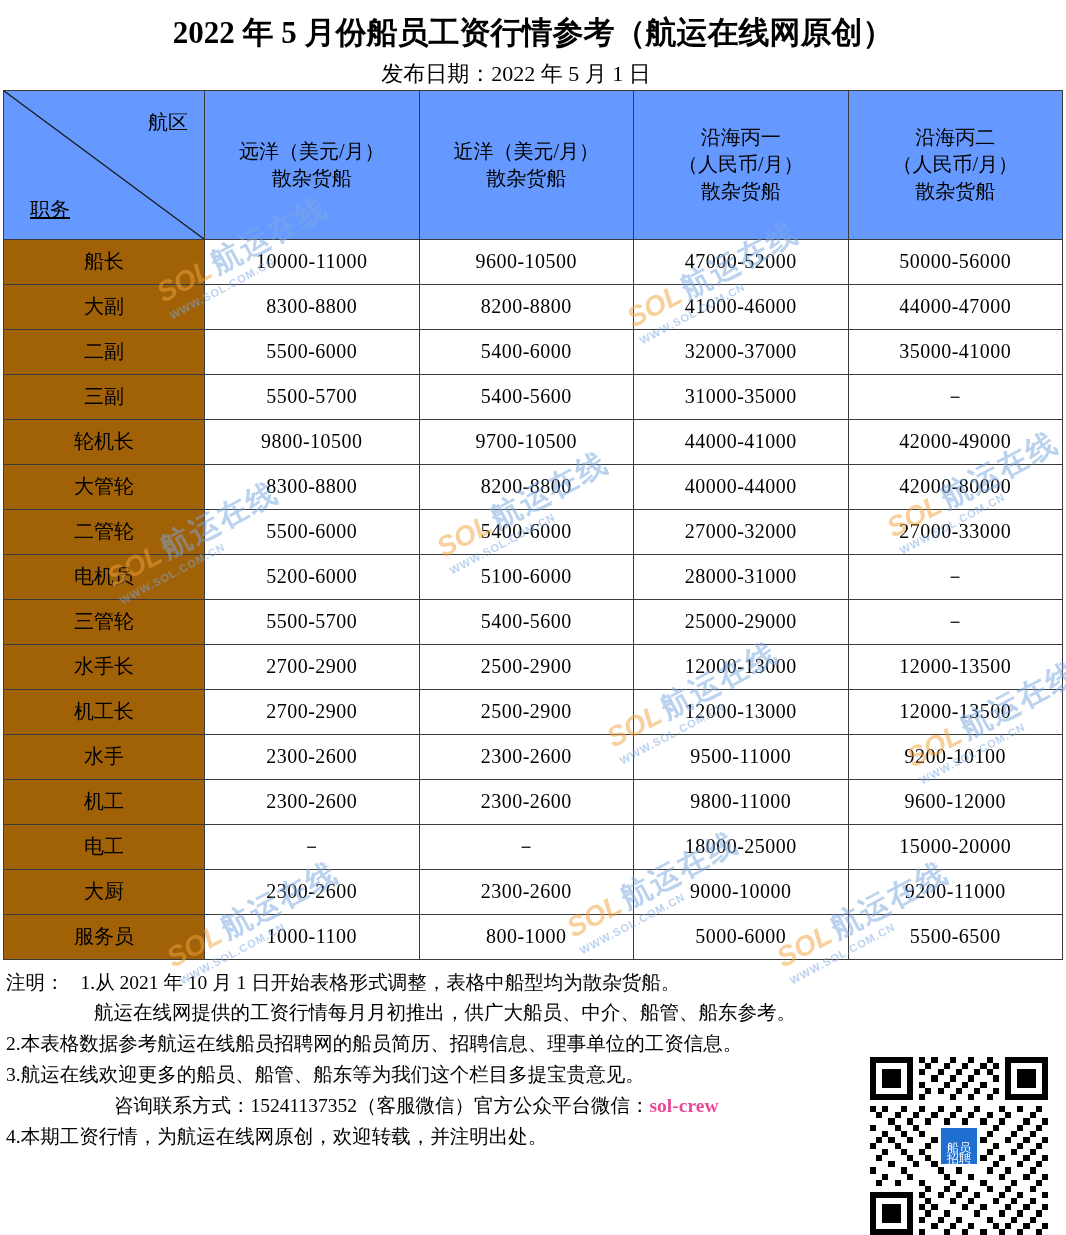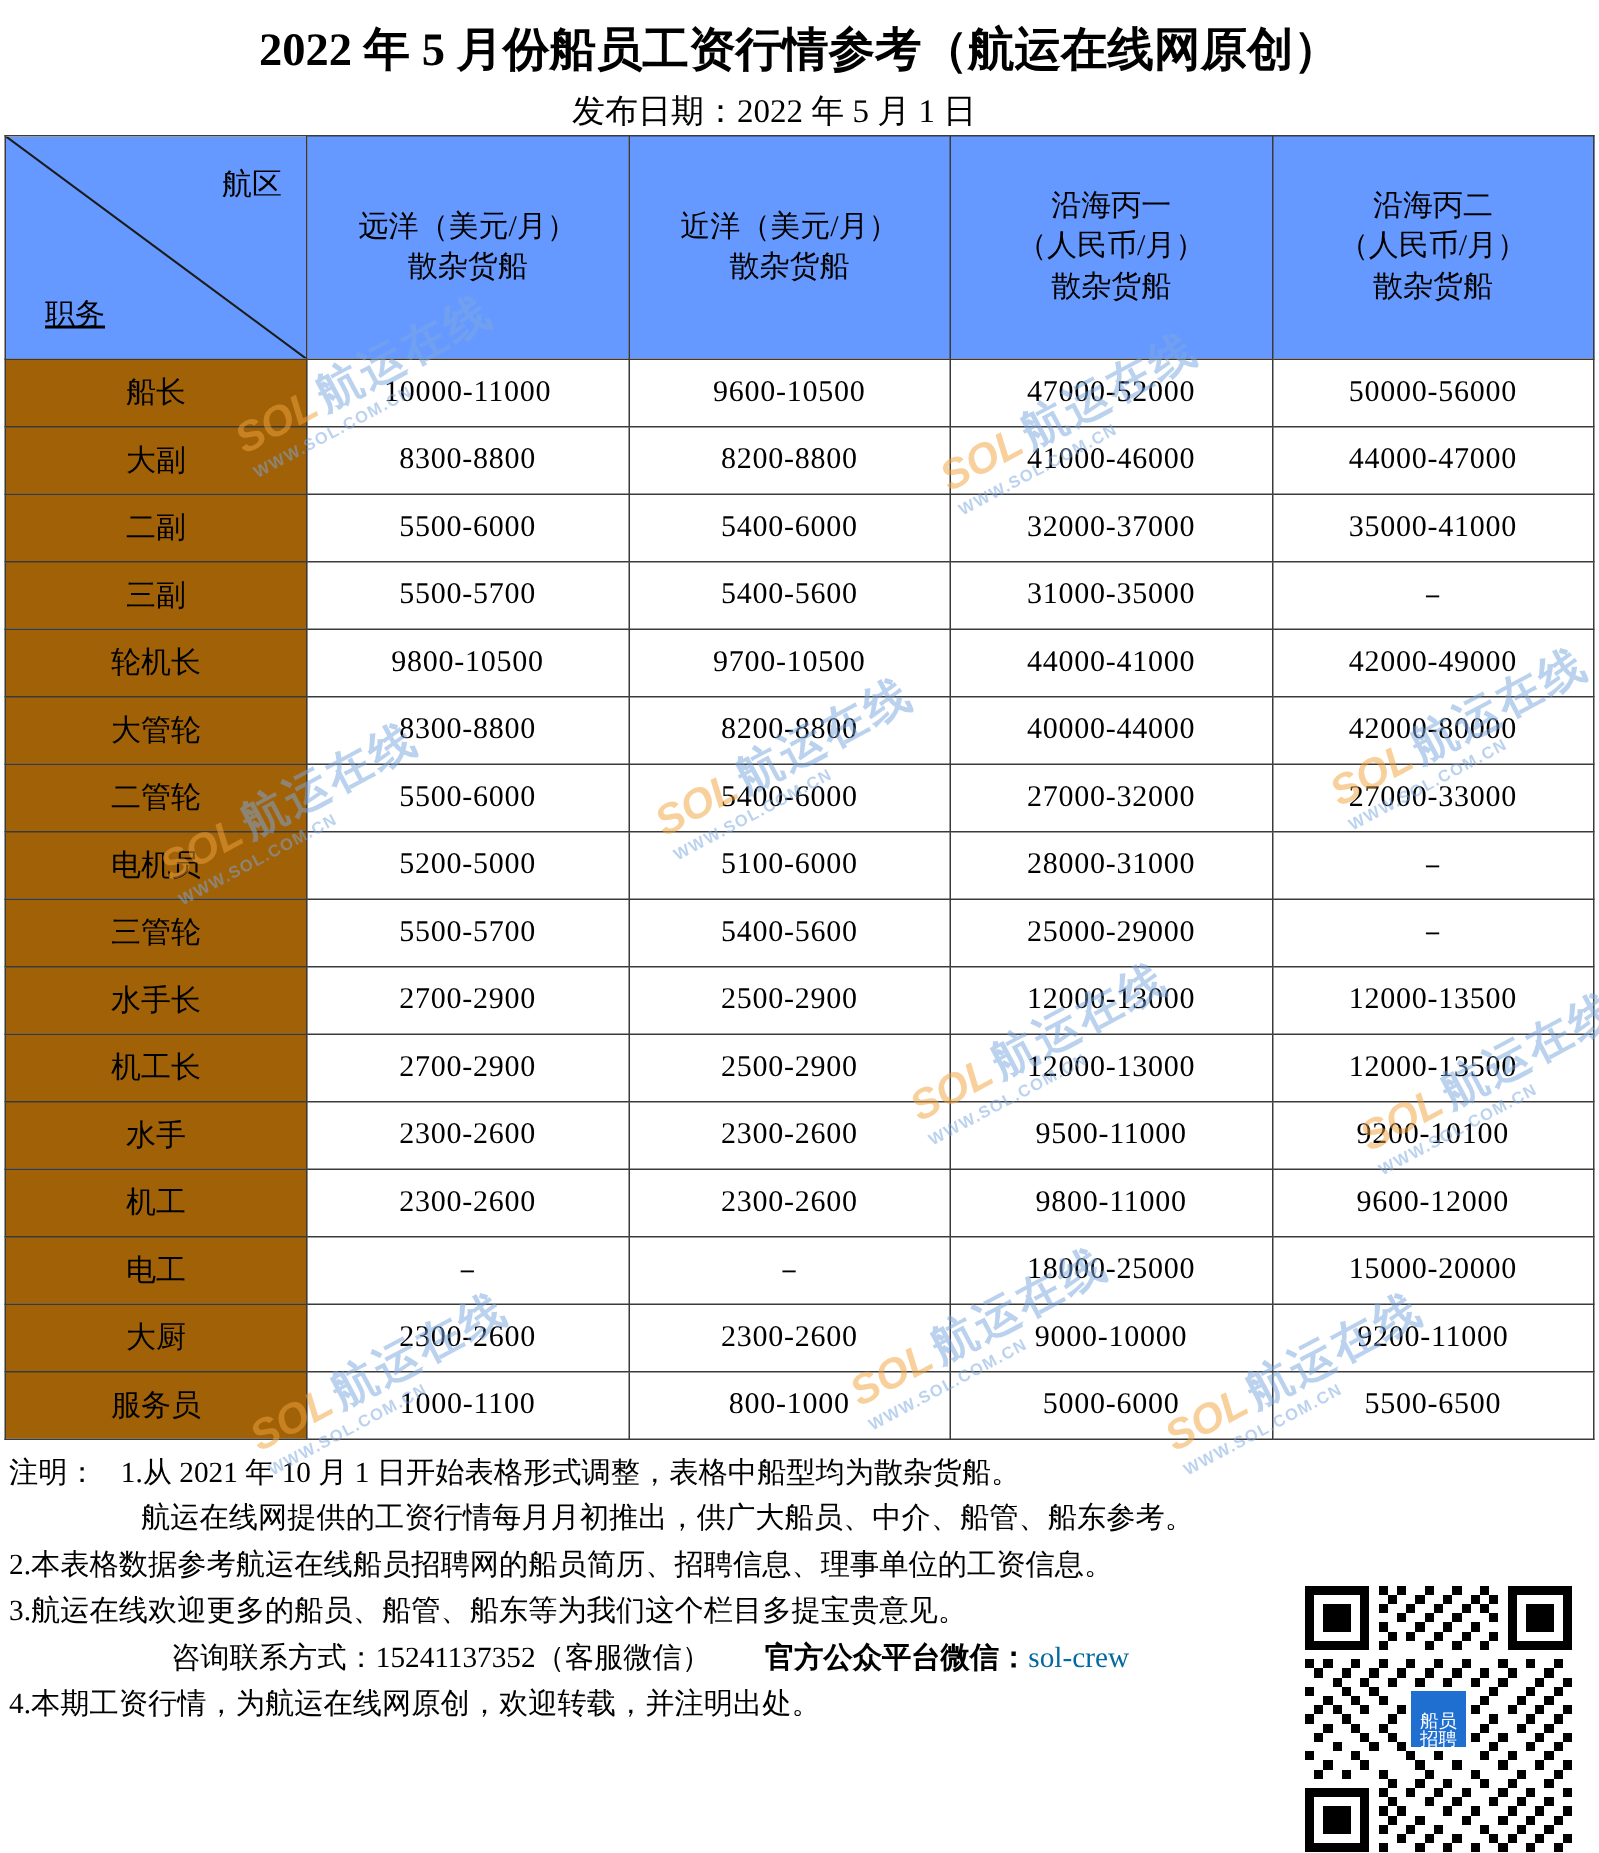--- a/index.html
+++ b/index.html
@@ -112,26 +112,25 @@
     display: block;
     white-space: nowrap;
   }
   .note-indent {
     padding-left: 88px;
   }
   .note-indent2 {
     padding-left: 108px;
   }
   .bold {
+    font-weight: normal;
+  }
+  .red {
+    color: #ec4899;
     font-weight: bold;
-    margin-left: 36px;
-  }
-  .red {
-    color: #0369a1;
-    font-weight: normal;
   }
   .qr {
     position: absolute;
     right: 18px;
     bottom: 14px;
     width: 178px;
     height: 178px;
     background: #ffffff;
   }
   .qr svg { display:block; }
@@ -239,21 +238,21 @@
       </tr>
       <tr>
         <td class="rowhead">二管轮</td>
         <td class="val">5500-6000</td>
         <td class="val">5400-6000</td>
         <td class="val">27000-32000</td>
         <td class="val">27000-33000</td>
       </tr>
       <tr>
         <td class="rowhead">电机员</td>
-        <td class="val">5200-5000</td>
+        <td class="val">5200-6000</td>
         <td class="val">5100-6000</td>
         <td class="val">28000-31000</td>
         <td class="val">－</td>
       </tr>
       <tr>
         <td class="rowhead">三管轮</td>
         <td class="val">5500-5700</td>
         <td class="val">5400-5600</td>
         <td class="val">25000-29000</td>
         <td class="val">－</td>

